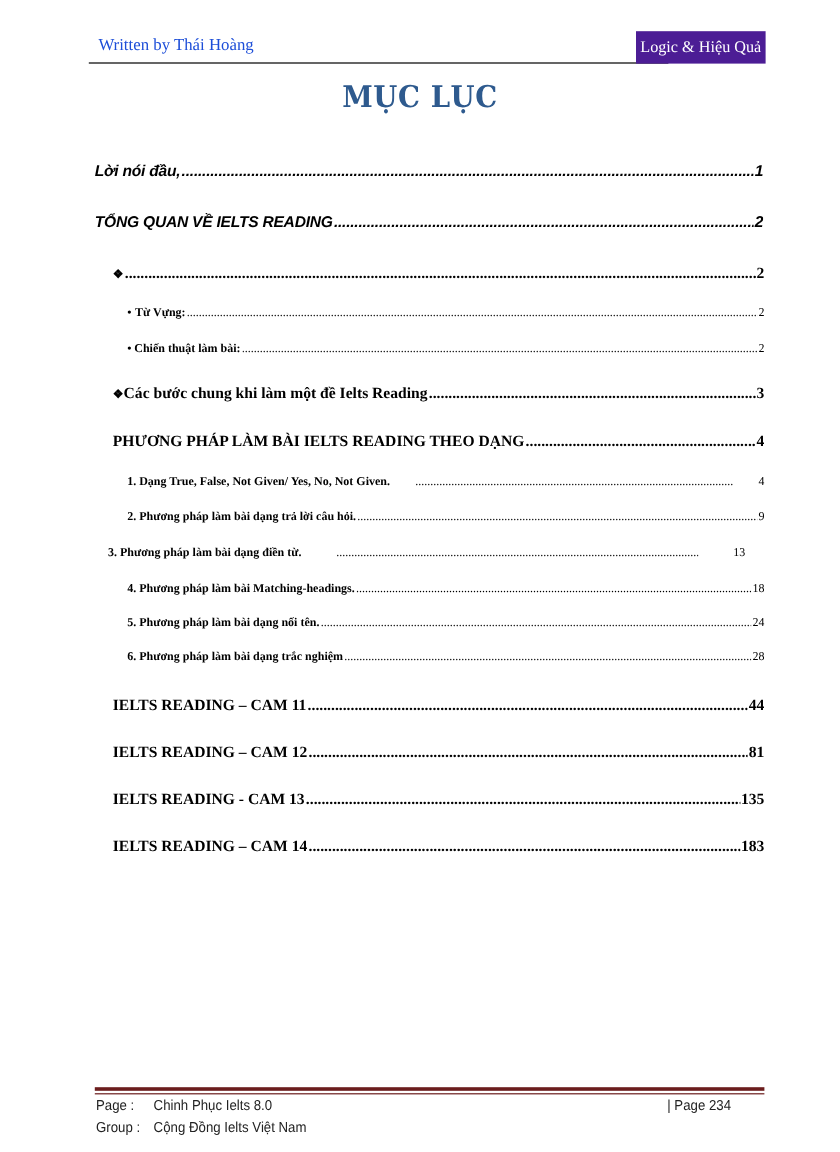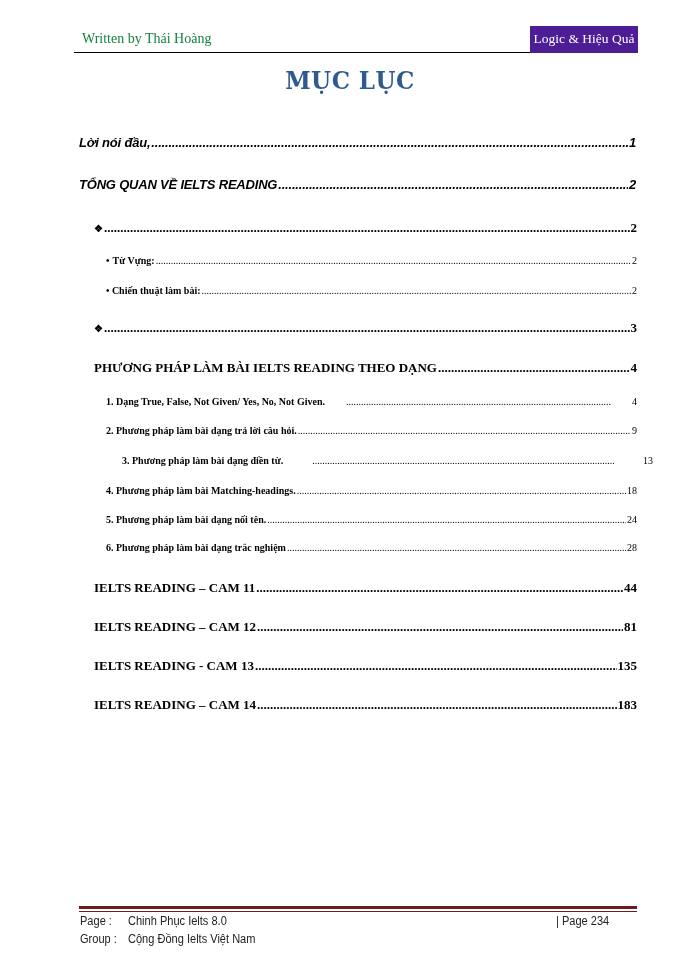--- a/index.html
+++ b/index.html
@@ -1,19 +1,19 @@
 <!DOCTYPE html>
 <html><head>
 <meta charset="utf-8">
 <style>
   html, body { margin:0; padding:0; background:#ffffff; }
   body { width:700px; height:960px; position:relative; overflow:hidden; font-family:"Liberation Serif", serif; color:#000; }
 
   .header { position:absolute; left:74px; top:24px; width:564px; height:28px; }
-  .header-author { position:absolute; left:8px; top:7px; font-size:14px; color:#15803d; font-family:"Liberation Serif", serif; }
+  .header-author { position:absolute; left:8px; top:7px; font-size:14px; color:#1d4ed8; font-family:"Liberation Serif", serif; }
   .header-rule { position:absolute; left:0; top:28px; width:483px; height:1px; background:#000; }
   .header-badge { position:absolute; right:0; top:2px; width:108px; height:27px; background:#4c1d95; color:#fff; font-size:13.5px; text-align:center; line-height:26px; font-family:"Liberation Serif", serif; }
 
   .page-title { position:absolute; left:0; width:700px; top:66px; text-align:center; font-size:25px; font-weight:bold; color:#2e5a8e; font-family:"DejaVu Serif", serif; letter-spacing:0.5px; transform:scaleX(0.92); }
 
   .toc-row { position:absolute; display:flex; align-items:baseline; white-space:nowrap; overflow:hidden; }
   .toc-row .label { flex:0 0 auto; }
   .toc-row .dots { flex:1 1 auto; overflow:hidden; white-space:nowrap; margin:0 1px; }
   .toc-row .dots::after { content:"........................................................................................................................................................................................................................................................................................................................................................................................................................"; }
   .toc-row .num { flex:0 0 auto; }
@@ -71,20 +71,21 @@
 
 <div class="toc-row lvl2" style="left:106px; top:285px; width:531px;">
   <span class="bullet">•</span>
   <span class="label">Chiến thuật làm bài:</span>
   <span class="dots"></span>
   <span class="num">2</span>
 </div>
 
 <div class="toc-row lvl1" style="left:94px; top:320px; width:543px;">
   <span class="diamond">❖</span>
+  <span class="label">Các bước chung khi làm một đề Ielts Reading</span>
   <span class="dots"></span>
   <span class="num">3</span>
 </div>
 
 <div class="toc-row lvl1-caps" style="left:94px; top:360px; width:543px;">
   <span class="label">PHƯƠNG PHÁP LÀM BÀI IELTS READING THEO DẠNG</span>
   <span class="dots"></span>
   <span class="num">4</span>
 </div>
 
@@ -93,21 +94,21 @@
   <span class="dots"></span>
   <span class="num">4</span>
 </div>
 
 <div class="toc-row lvl3" style="left:106px; top:425px; width:531px;">
   <span class="label">2. Phương pháp làm bài dạng trả lời câu hỏi.</span>
   <span class="dots"></span>
   <span class="num">9</span>
 </div>
 
-<div class="toc-row lvl3" style="left:122px; top:455px; width:531px;gap:28px;">
+<div class="toc-row lvl3" style="left:90px; top:455px; width:531px;gap:28px;">
   <span class="label">3. Phương pháp làm bài dạng điền từ.</span>
   <span class="dots"></span>
   <span class="num">13</span>
 </div>
 
 <div class="toc-row lvl3" style="left:106px; top:485px; width:531px;">
   <span class="label">4. Phương pháp làm bài Matching-headings.</span>
   <span class="dots"></span>
   <span class="num">18</span>
 </div>

